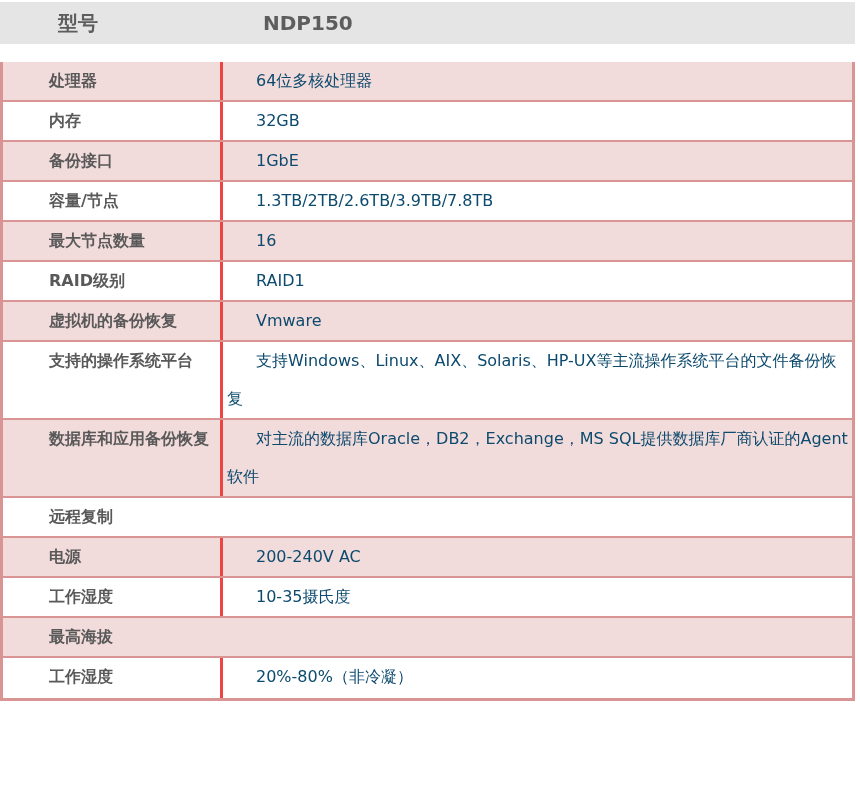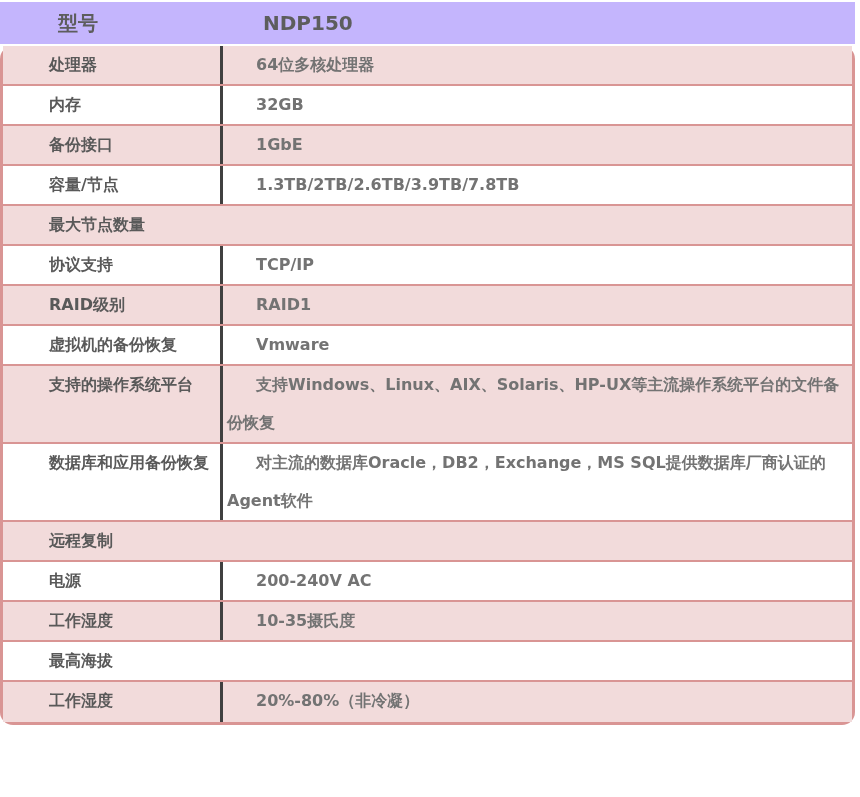--- a/index.html
+++ b/index.html
@@ -17,22 +17,22 @@
   .spec-table {
     position: absolute;
     left: 0;
     top: 2px;
     width: 855px;
   }
   
   .thead {
     display: flex;
     height: 42px;
-    background: #c4b5fd;
-    margin-bottom: 2px; 
+    background: #e5e5e5;
+    margin-bottom: 18px; 
   }
   .thead .hc {
     line-height: 42px;
     font-size: 20px;
     font-weight: bold;
     color: #5d5d5d;
     white-space: nowrap;
     overflow: hidden;
   }
   .thead .hc1 {
@@ -41,21 +41,20 @@
   }
   .thead .hc2 {
     flex: 1;
     text-indent: 43px;
   }
   
   .tbody {
     border-left: 3px solid #D99594;
     border-right: 3px solid #D99594;
     border-bottom: 3px solid #D99594;
-    border-radius: 13px;
   }
   .row {
     display: flex;
     min-height: 40px;
     box-sizing: border-box;
     border-bottom: 2px solid #D99594;
     background: #ffffff;
   }
   .row:nth-child(odd) {
     background: #F2DBDB;
@@ -71,24 +70,24 @@
     padding: 0 4px;
   }
   .c1 {
     width: 217px;
     text-indent: 42px;
     font-weight: bold;
     color: #595959;
   }
   .c2 {
     flex: 1;
-    border-left: 3px solid #404040;
+    border-left: 3px solid #ef4444;
     text-indent: 29px;
-    font-weight: bold;
-    color: #737373;
+    font-weight: normal;
+    color: #0c4a6e;
   }
 </style>
 </head>
 <body>
 
 <div class="spec-table">
 
   <div class="thead">
     <div class="hc hc1">型号</div>
     <div class="hc hc2">NDP150</div>
@@ -111,26 +110,23 @@
       <div class="c2">1GbE</div>
     </div>
 
     <div class="row">
       <div class="c1">容量/节点</div>
       <div class="c2">1.3TB/2TB/2.6TB/3.9TB/7.8TB</div>
     </div>
 
     <div class="row">
       <div class="c1">最大节点数量</div>
+      <div class="c2">16</div>
     </div>
 
-    <div class="row">
-      <div class="c1">协议支持</div>
-      <div class="c2">TCP/IP</div>
-    </div>
 
     <div class="row">
       <div class="c1">RAID级别</div>
       <div class="c2">RAID1</div>
     </div>
 
     <div class="row">
       <div class="c1">虚拟机的备份恢复</div>
       <div class="c2">Vmware</div>
     </div>

